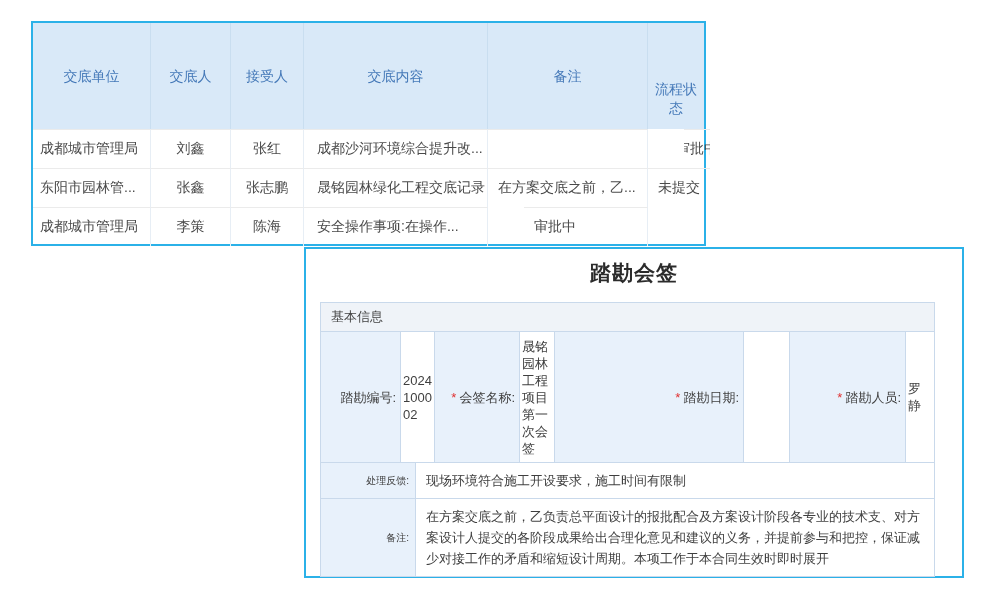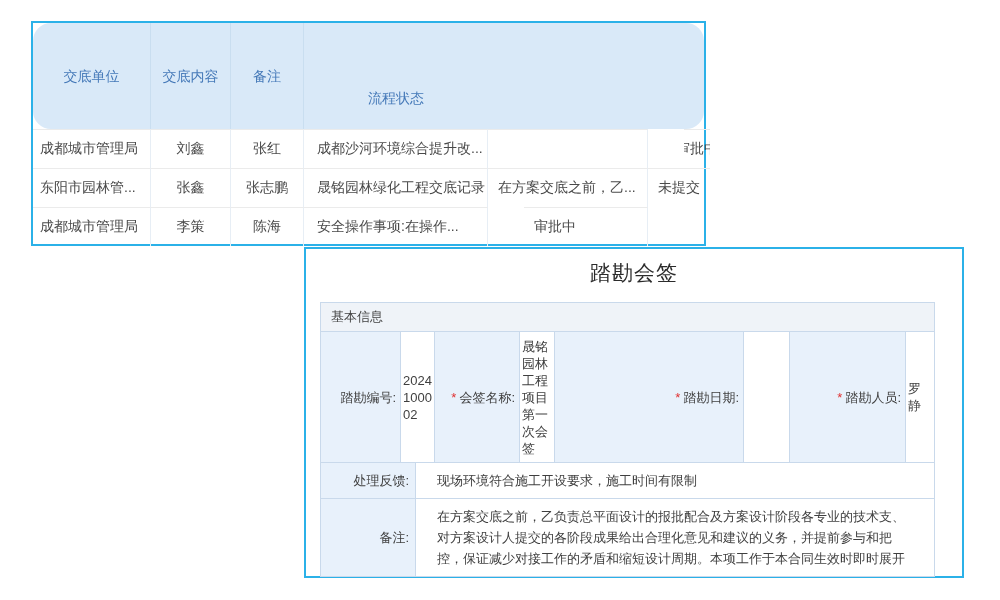--- a/index.html
+++ b/index.html
@@ -8,21 +8,21 @@
 
   
   .panel { position: absolute; background: #fff; border: 2px solid #2bb1e8; }
   .panel1 { left: 31px; top: 21px; width: 675px; height: 225px; }
   .panel1-title {
     height: 43px; display: flex; align-items: center; justify-content: center;
     font-size: 22px; font-weight: bold; color: #2b2b2b; letter-spacing: 1px;
     border-bottom: 1px solid #e4e4e4;
   }
   .grid-table { display: grid; grid-template-columns: 118px 80px 73px 184px 160px 1fr; }
-  .g-head { background: #d9e9f8; border-radius: 18px; }
+  .g-head { background: #d9e9f8; }
   .g-head .cell {
     color: #4579b8; font-size: 14px; min-height: 61px;
     display: flex; align-items: center; justify-content: center; text-align: center;
     border-right: 1px solid #c9def0; padding: 4px 6px; line-height: 19px;
   }
   .g-head .cell:last-child { border-right: none; margin-top: 45px; }
   .g-body .cell {
     color: #4a4a4a; font-size: 14px; height: 39px;
     display: flex; align-items: center; justify-content: center;
     border-right: 1px solid #e7eef5; border-top: 1px solid #ebebeb;
@@ -32,58 +32,60 @@
   .g-body .cell:nth-child(6n+4) { justify-content: flex-start; padding-left: 13px; }
   .g-body .cell:nth-child(6n+5) { justify-content: flex-start; padding-left: 10px; }
   .g-body .cell:nth-child(6n) { border-right: none; }
   .status-orange { color: #f2981d; margin-left: 36px; }
   .status-blue { color: #4343e3; }
 
   
   .panel2 { left: 304px; top: 247px; width: 660px; height: 331px; }
   .panel2-title {
     height: 42px; display: flex; align-items: center; justify-content: center;
-    font-size: 21px; font-weight: normal; color: #2b2b2b; letter-spacing: 1px;
+    font-size: 21px; font-weight: bold; color: #2b2b2b; letter-spacing: 1px;
     padding-top: 6px;
   }
   .form-wrap { margin: 11px 27px 0 14px; border: 1px solid #c9d9eb; }
   .section-bar {
     height: 29px; background: #eff3f8; border-bottom: 1px solid #c9d9eb;
     display: flex; align-items: center; padding-left: 10px;
     font-size: 13px; color: #444;
   }
   .f-row1 { display: grid; grid-template-columns: 80px 34px 85px 35px 189px 46px 116px 1fr; height: 131px; border-bottom: 1px solid #c9d9eb; }
   .f-cell {
     border-right: 1px solid #c9d9eb; font-size: 13px; color: #3f3f3f;
     display: flex; align-items: center; line-height: 17px;
   }
   .f-cell:last-child { border-right: none; }
   .f-label { background: #e8f1fb; justify-content: flex-end; padding: 2px 4px 2px 2px; }
   .f-value { background: #fff; justify-content: flex-start; padding: 2px 2px; word-break: break-all; }
   .req { color: #e03131; margin-right: 3px; font-size: 13px; }
   .f-row2 { display: grid; grid-template-columns: 95px 1fr; border-bottom: 1px solid #c9d9eb; }
   .f-row2:last-child { border-bottom: none; }
   .fr2-label {
-    background: #e8f1fb; border-right: 1px solid #c9d9eb; font-size: 13px; color: #3f3f3f;
+    background: #e8f1fb; border-right: 1px solid #c9d9eb; font-size: 10px; color: #3f3f3f;
     display: flex; align-items: center; justify-content: flex-end; padding: 8px 6px 8px 2px; text-align: right;
   }
   .fr2-value {
     background: #fff; font-size: 13px; color: #3f3f3f; line-height: 21px;
-    display: flex; align-items: center; padding: 7px 21px; word-break: break-all;
+    display: flex; align-items: center; padding: 7px 10px; word-break: break-all;
   }
 </style>
 </head>
 <body>
 
 <div class="stage">
 
   <div class="panel panel1">
 
     <div class="grid-table g-head">
       <div class="cell">交底单位</div>
+      <div class="cell">交底人</div>
+      <div class="cell">接受人</div>
       <div class="cell">交底内容</div>
       <div class="cell">备注</div>
       <div class="cell">流程状态</div>
     </div>
 
     <div class="grid-table g-body">
 
       <div class="cell">成都城市管理局</div>
       <div class="cell">刘鑫</div>
       <div class="cell">张红</div>

